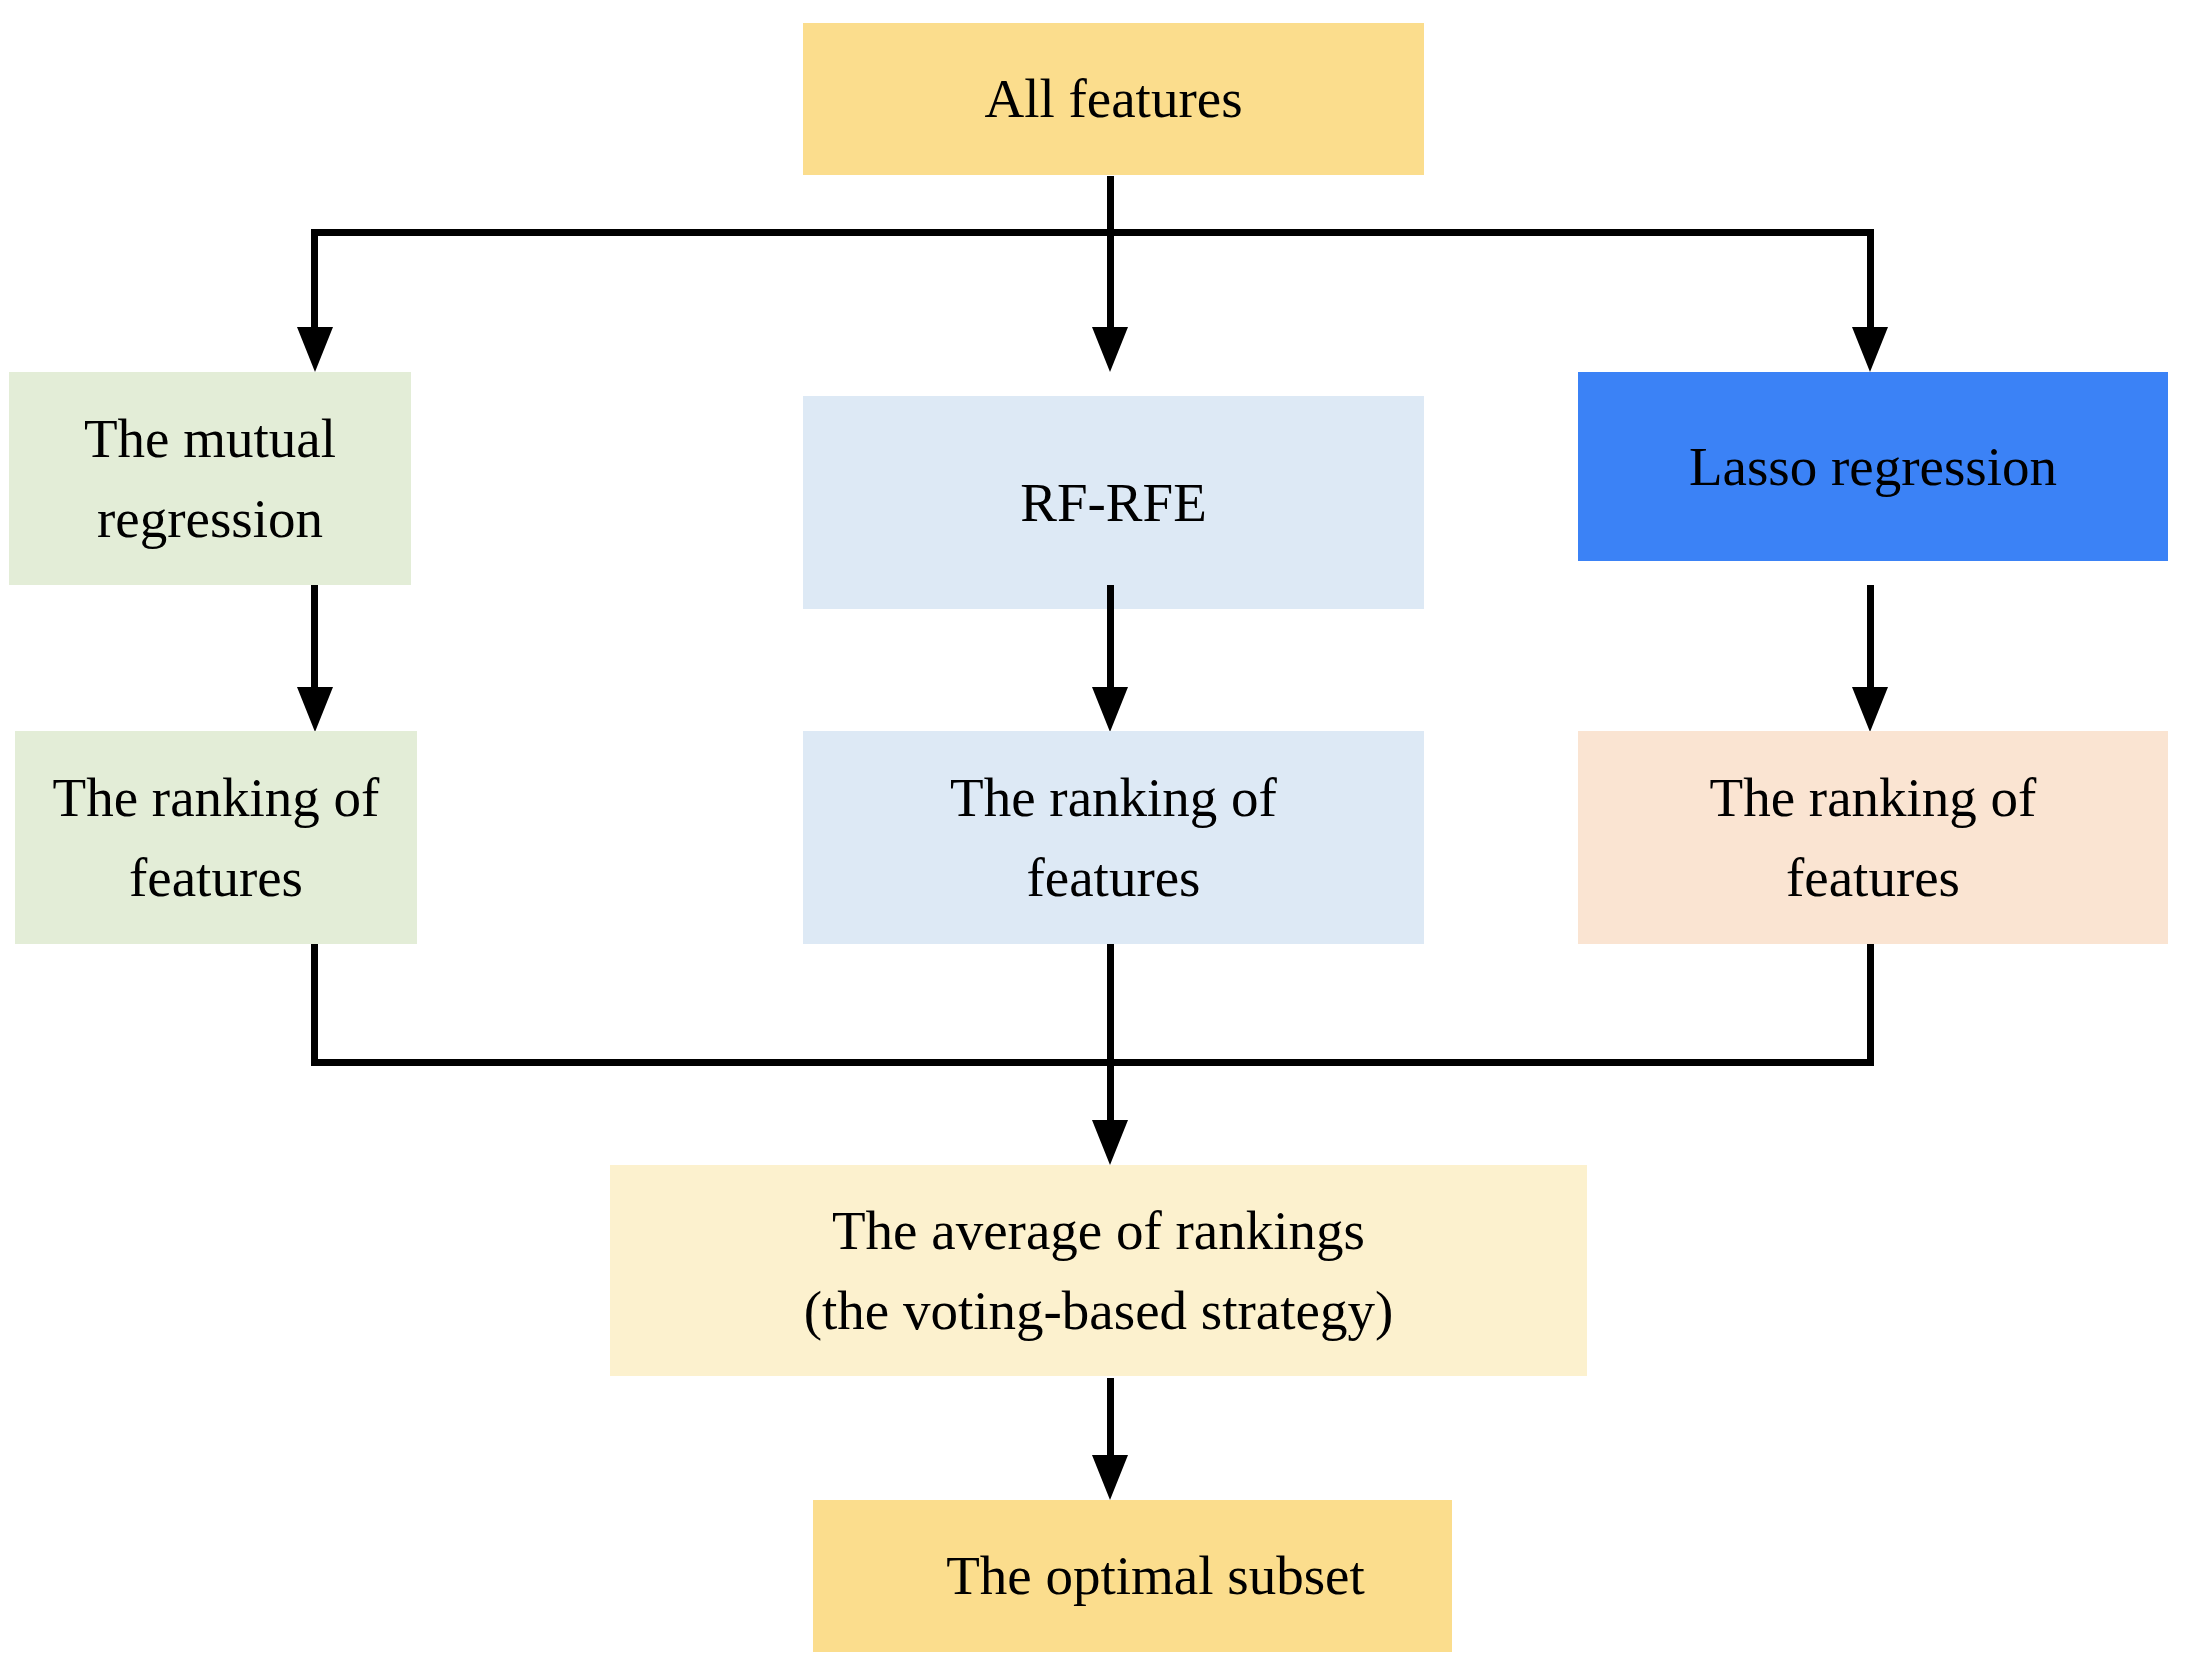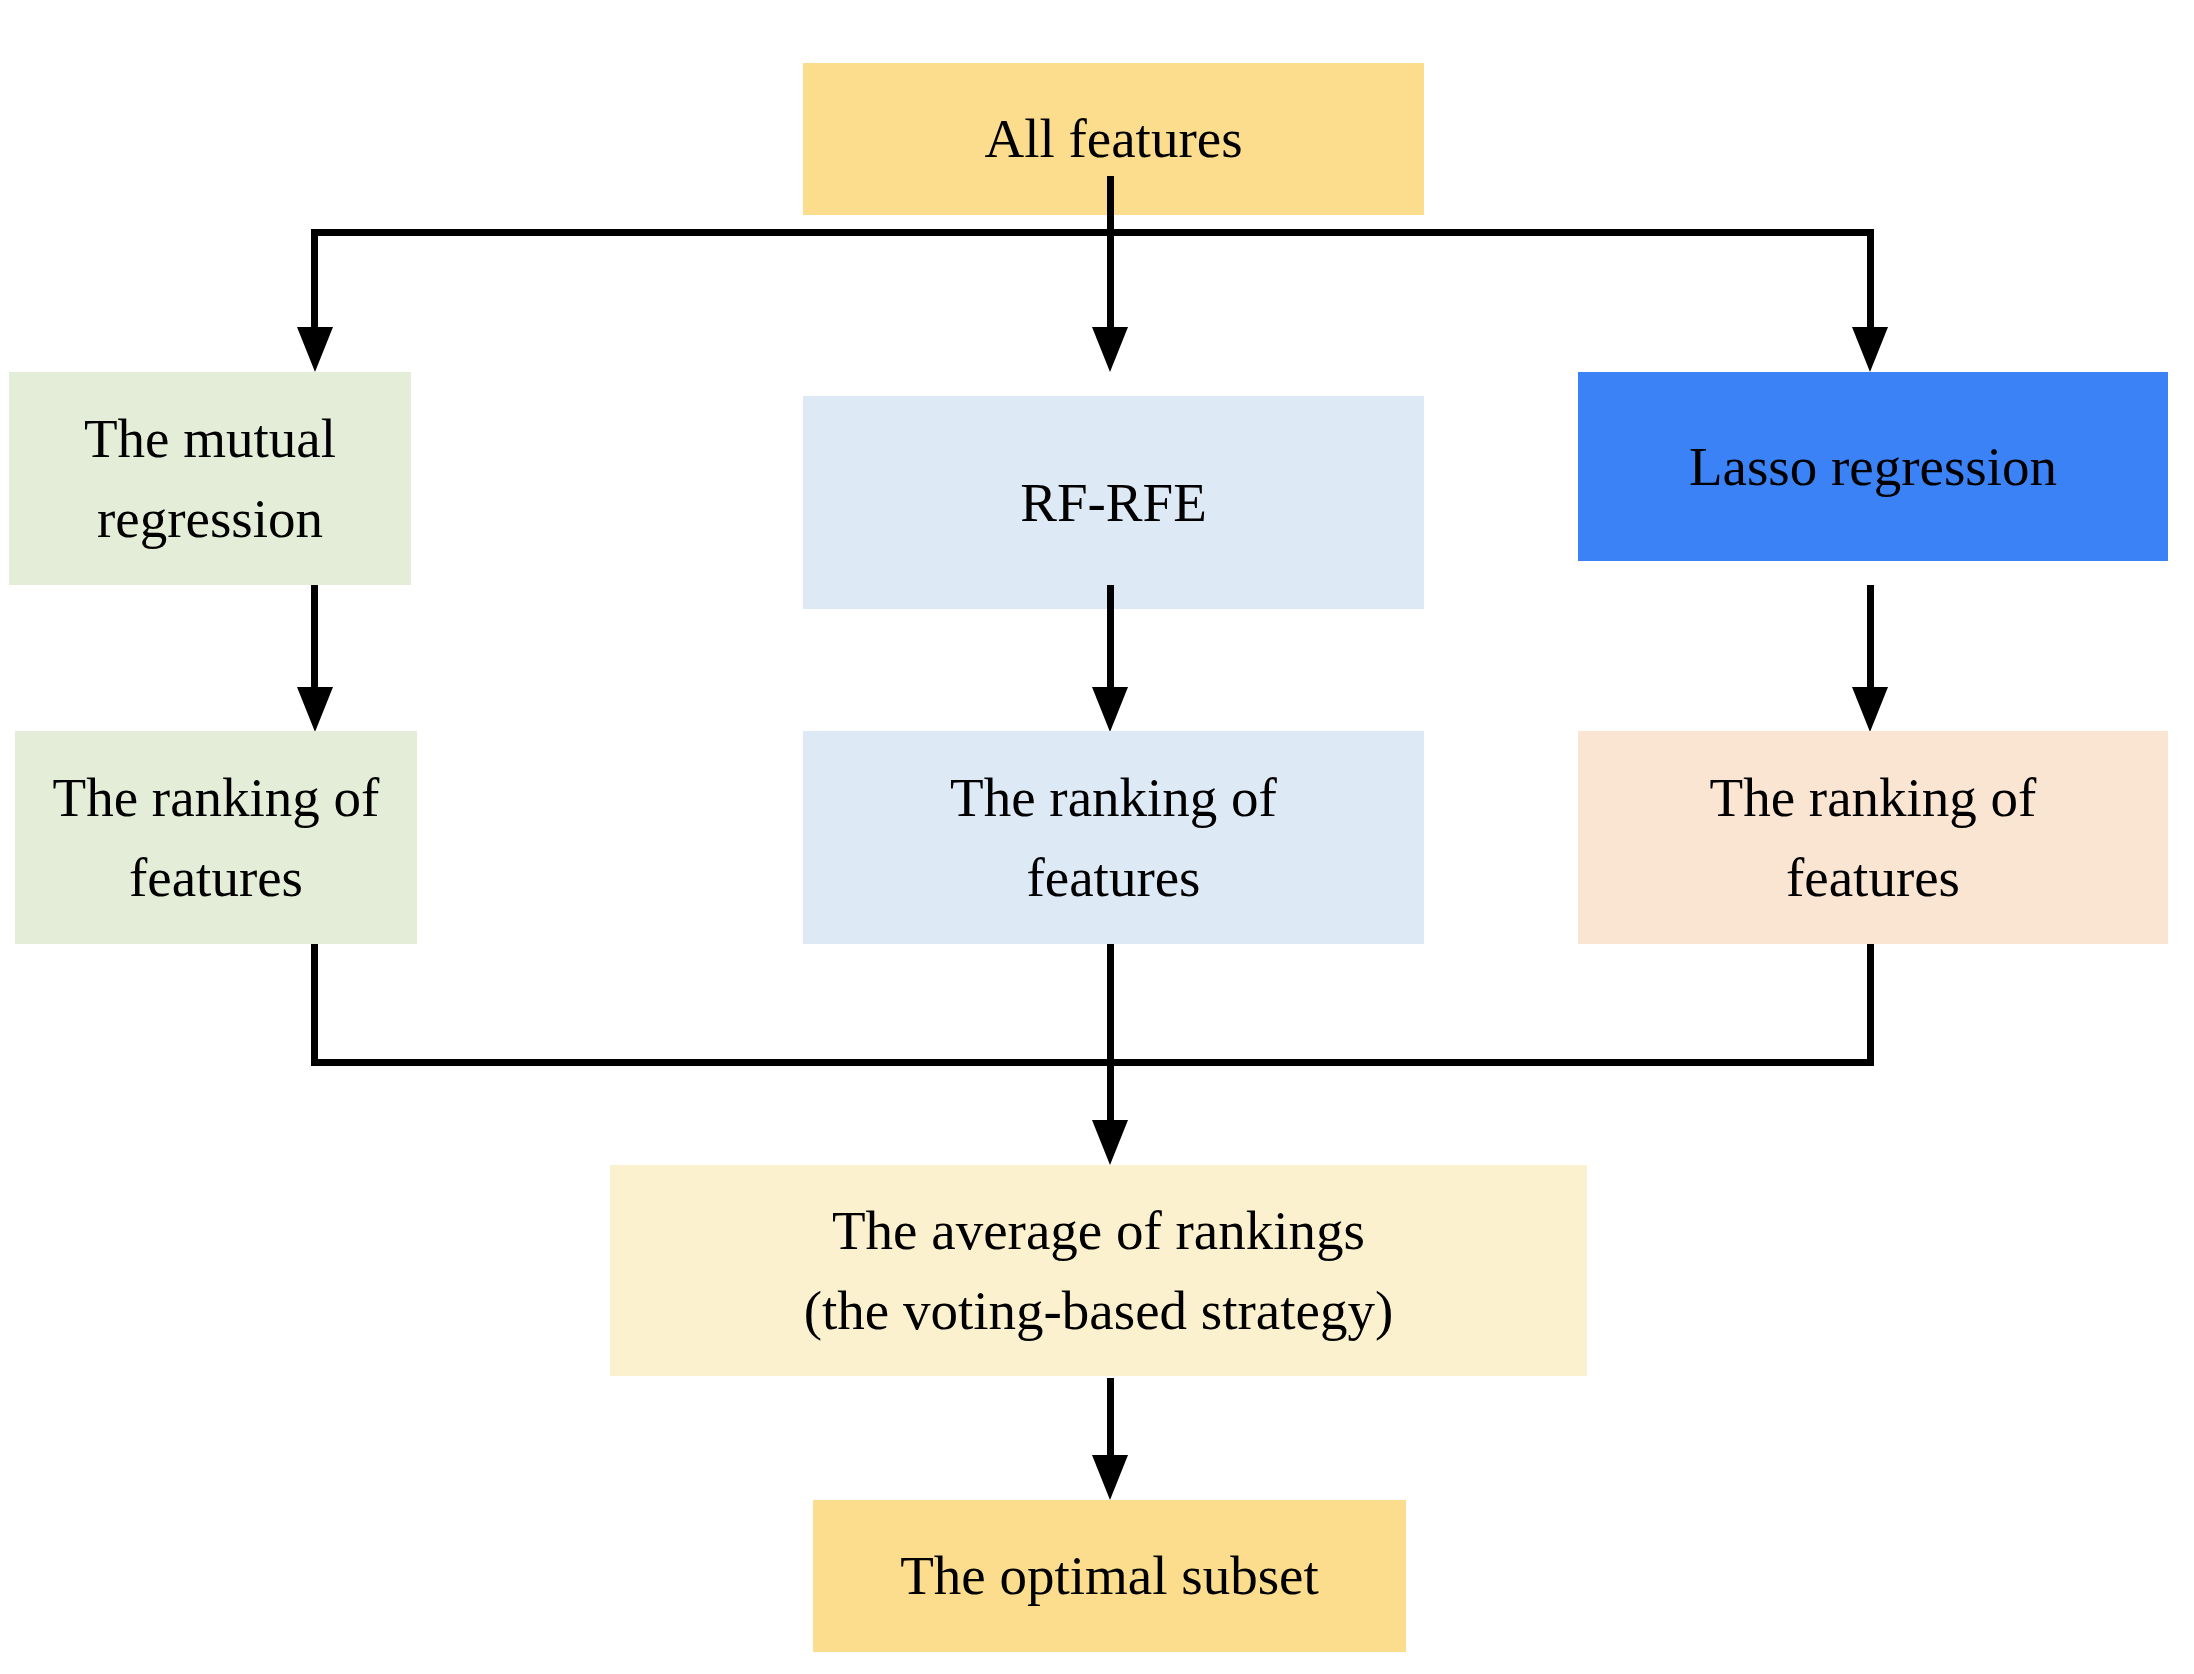--- a/index.html
+++ b/index.html
@@ -36,21 +36,21 @@
     border-left: 18px solid transparent;
     border-right: 18px solid transparent;
     border-top: 45px solid var(--line);
   }
 </style>
 </head>
 <body>
 
 <div id="canvas" style="--line: #000000; --text: #000000;">
 
-  <div class="node" style="left: 803px; top: 23px; width: 621px; height: 152px; background: rgb(251, 221, 141); margin-top: 40px;">
+  <div class="node" style="left: 803px; top: 23px; width: 621px; height: 152px; background: rgb(251, 221, 141);">
     <span>All features</span>
   </div>
 
   <div class="vline" style="left:1107px; top:176px; width:6.6px; height:152px;"></div>
   <div class="arrowhead" style="left:1092px; top:327px;"></div>
 
   <div class="bar" style="left:311px; top:229px; width:1563px; height:6.6px;"></div>
 
   <div class="vline" style="left:311px; top:229px; width:6.6px; height:99px;"></div>
   <div class="arrowhead" style="left:297px; top:327px;"></div>
@@ -103,18 +103,18 @@
   <div class="arrowhead" style="left:1092px; top:1120px;"></div>
 
   <div class="node" style="left: 610px; top: 1165px; width: 977px; height: 211px; background: rgb(252, 241, 206);">
     <span>The average of rankings</span>
     <span>(the voting-based strategy)</span>
   </div>
 
   <div class="vline" style="left:1107px; top:1378px; width:6.6px; height:79px;"></div>
   <div class="arrowhead" style="left:1092px; top:1455px;"></div>
 
-  <div class="node" style="left: 813px; top: 1500px; width: 593px; height: 152px; background: rgb(251, 221, 141);">
+  <div class="node" style="left: 813px; top: 1500px; width: 593px; height: 152px; background: rgb(251, 221, 141); padding-left: 46px;">
     <span>The optimal subset</span>
   </div>
 
 </div>
 
 
 </body></html>

